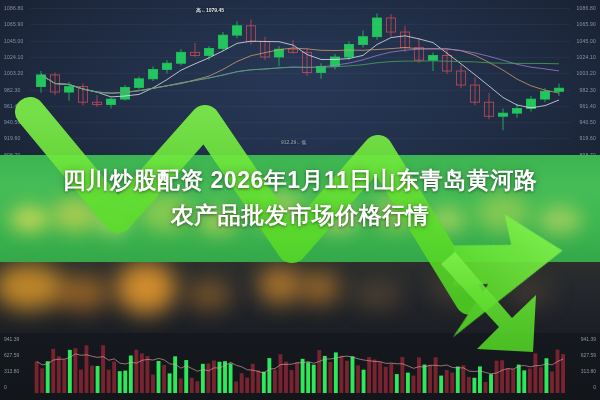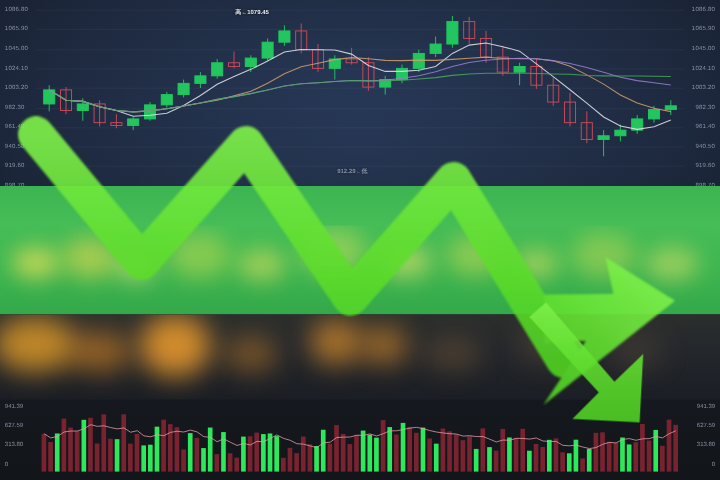--- a/index.html
+++ b/index.html
@@ -365,14 +365,18 @@
       <g filter="url(#asoft)" opacity="0.92">
         <path d="M 30 112 L 118 218 L 205 120 L 292 248 L 378 150 L 470 300" fill="none" stroke="url(#agrad)" stroke-width="30" stroke-linecap="round" stroke-linejoin="round"></path>
         <path d="M 497 341 L 492 277 L 466 300 L 441 268 L 486 232 L 462 212 L 530 205 Z" fill="url(#agrad)" transform="rotate(38 480 275)"></path>
       </g>
       <g opacity="0.9">
         <path d="M 455 252 L 512 318 L 536 295 L 533 352 L 477 349 L 499 327 L 441 264 Z" fill="url(#agrad)"></path>
       </g>
     </svg>
   </div>
 
+  <div class="title-block">
+    <div class="title-line">四川炒股配资 2026年1月11日山东青岛黄河路</div>
+    <div class="title-line">农产品批发市场价格行情</div>
+  </div>
 
 </div>
 
 </body></html>

